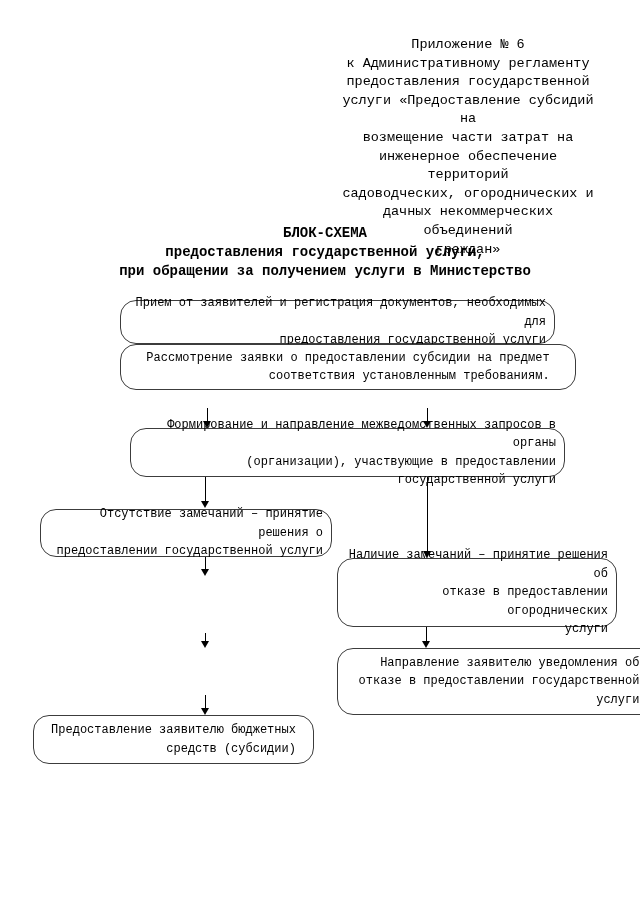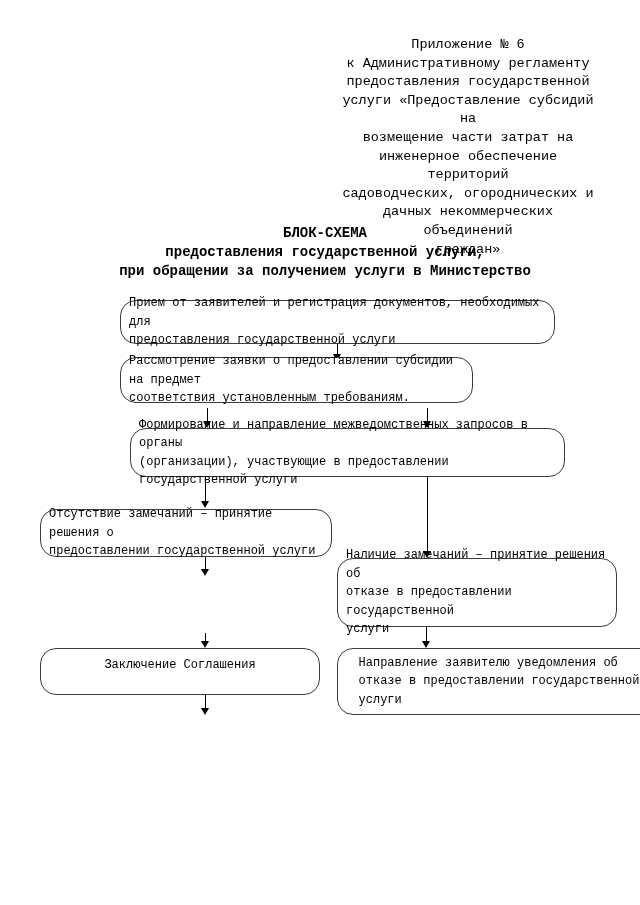--- a/index.html
+++ b/index.html
@@ -28,21 +28,21 @@
   }
   .fbox{
     position:absolute;
     box-sizing:border-box;
     border:1px solid #3c3c3c;
     border-radius:16px;
     background:#ffffff;
     display:flex;
     align-items:center;
     justify-content:center;
-    text-align:left;
+    text-align:right;
     font-size:12px;
     line-height:18.5px;
     white-space:pre-line;
     padding:2px 8px;
   }
   .fbox.top-align{
     align-items:flex-start;
     padding-top:7px;
   }
   .arrow{
@@ -83,47 +83,48 @@
 
   <div class="doc-title">БЛОК-СХЕМА
 предоставления государственной услуги,
 при обращении за получением услуги в Министерство</div>
 
   <div class="fbox" style="left:120px;top:300px;width:435px;height:44px">Прием от заявителей и регистрация документов, необходимых для
 предоставления государственной услуги</div>
 
   <div class="arrow" style="left:333px;top:344px;height:17px"></div>
 
-  <div class="fbox" style="left:120px;top:357px;width:353px;height:46px">Рассмотрение заявки о предоставлении субсидии на предмет
+  <div class="fbox" style="left:120px;top:344px;width:456px;height:46px">Рассмотрение заявки о предоставлении субсидии на предмет
 соответствия установленным требованиям.</div>
 
   <div class="arrow" style="left:203px;top:408px;height:20px"></div>
   <div class="arrow" style="left:423px;top:408px;height:20px"></div>
 
   <div class="fbox" style="left:130px;top:428px;width:435px;height:49px">Формирование и направление межведомственных запросов в органы
 (организации), участвующие в предоставлении государственной услуги</div>
 
   <div class="arrow" style="left:201px;top:477px;height:31px"></div>
   <div class="arrow" style="left:423px;top:477px;height:81px"></div>
 
   <div class="fbox" style="left:40px;top:509px;width:292px;height:48px">Отсутствие замечаний – принятие решения о
 предоставлении государственной услуги</div>
 
   <div class="arrow" style="left:201px;top:557px;height:19px"></div>
 
 
   <div class="arrow" style="left:201px;top:633px;height:15px"></div>
 
-  <div class="fbox top-align" style="left:40px;top:648px;width:280px;height:47px">Заключение Соглашения</div>
 
   <div class="arrow" style="left:201px;top:695px;height:20px"></div>
 
+  <div class="fbox" style="left:33px;top:715px;width:281px;height:49px">Предоставление заявителю бюджетных
+средств (субсидии)</div>
 
   <div class="fbox" style="left:337px;top:558px;width:280px;height:69px">Наличие замечаний – принятие решения об
-отказе в предоставлении государственной
+отказе в предоставлении огороднических
 услуги</div>
 
   <div class="arrow" style="left:422px;top:627px;height:21px"></div>
 
   <div class="fbox" style="left:337px;top:648px;width:324px;height:67px">Направление заявителю уведомления об
 отказе в предоставлении государственной
 услуги</div>
 
 </div>
 

